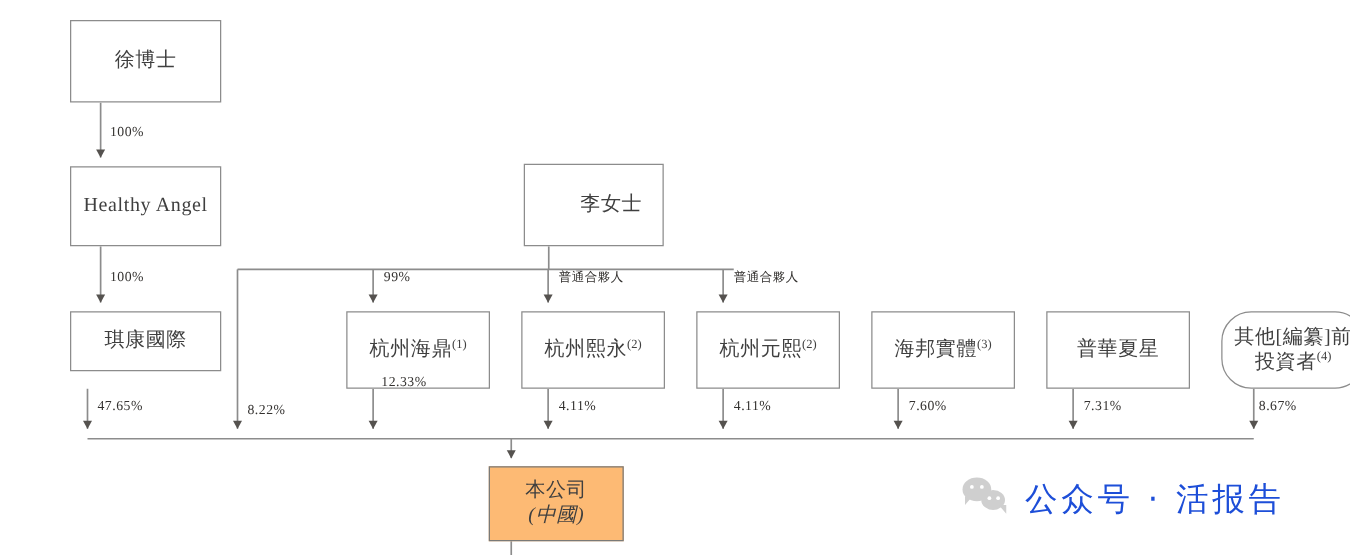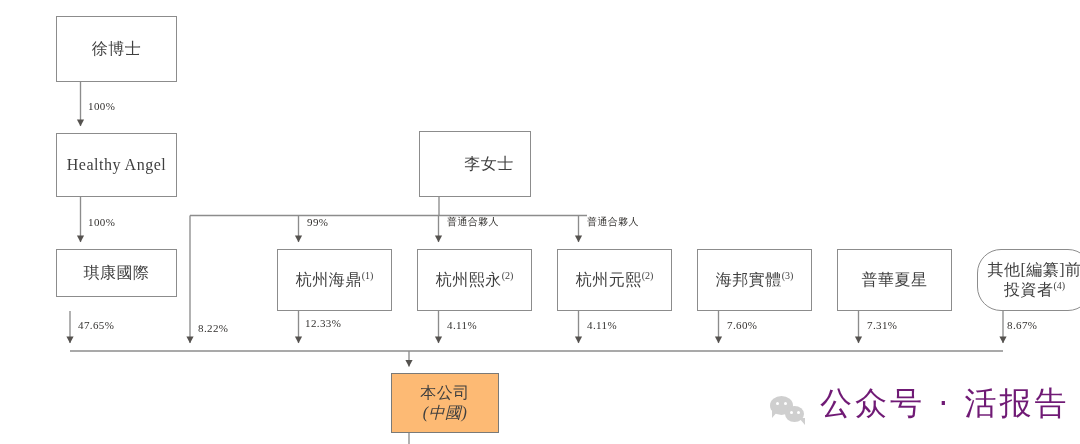--- a/index.html
+++ b/index.html
@@ -65,25 +65,25 @@
     top: 0;
     width: 1080px;
     height: 444px;
     pointer-events: none;
   }
   #watermark {
     position: absolute;
     left: 770px;
     top: 382px;
     display: flex;
-    align-items: flex-end;
+    align-items: flex-start;
     gap: 12px;
-    color: #701a75;
+    color: #1d4ed8;
     font-family: "DejaVu Sans", "Liberation Sans", sans-serif;
-    font-size: 32px;
+    font-size: 26px;
     letter-spacing: 3px;
     user-select: none;
   }
   #watermark .wechat-mark {
     position: relative;
     width: 38px;
     height: 30px;
     flex: 0 0 auto;
   }
   #watermark .bubble-a,
@@ -207,21 +207,21 @@
   </div>
 
   <div class="edge-label" style="left:88px; top:100px;">100%</div>
   <div class="edge-label" style="left:88px; top:216px;">100%</div>
   <div class="edge-label" style="left:307px; top:216px;">99%</div>
   <div class="edge-label cjk" style="left:447px; top:215px;">普通合夥人</div>
   <div class="edge-label cjk" style="left:587px; top:215px;">普通合夥人</div>
 
   <div class="edge-label" style="left:78px; top:319px;">47.65%</div>
   <div class="edge-label" style="left:198px; top:322px;">8.22%</div>
-  <div class="edge-label" style="left:305px; top:317px;text-align:right;">12.33%</div>
+  <div class="edge-label" style="left:305px; top:300px;text-align:right;">12.33%</div>
   <div class="edge-label" style="left:447px; top:319px;">4.11%</div>
   <div class="edge-label" style="left:587px; top:319px;">4.11%</div>
   <div class="edge-label" style="left:727px; top:319px;">7.60%</div>
   <div class="edge-label" style="left:867px; top:319px;">7.31%</div>
   <div class="edge-label" style="left:1007px; top:319px;">8.67%</div>
 
   <div id="watermark">
     <span class="wechat-mark">
       <span class="bubble-a"></span>
       <span class="tail-a"></span>

